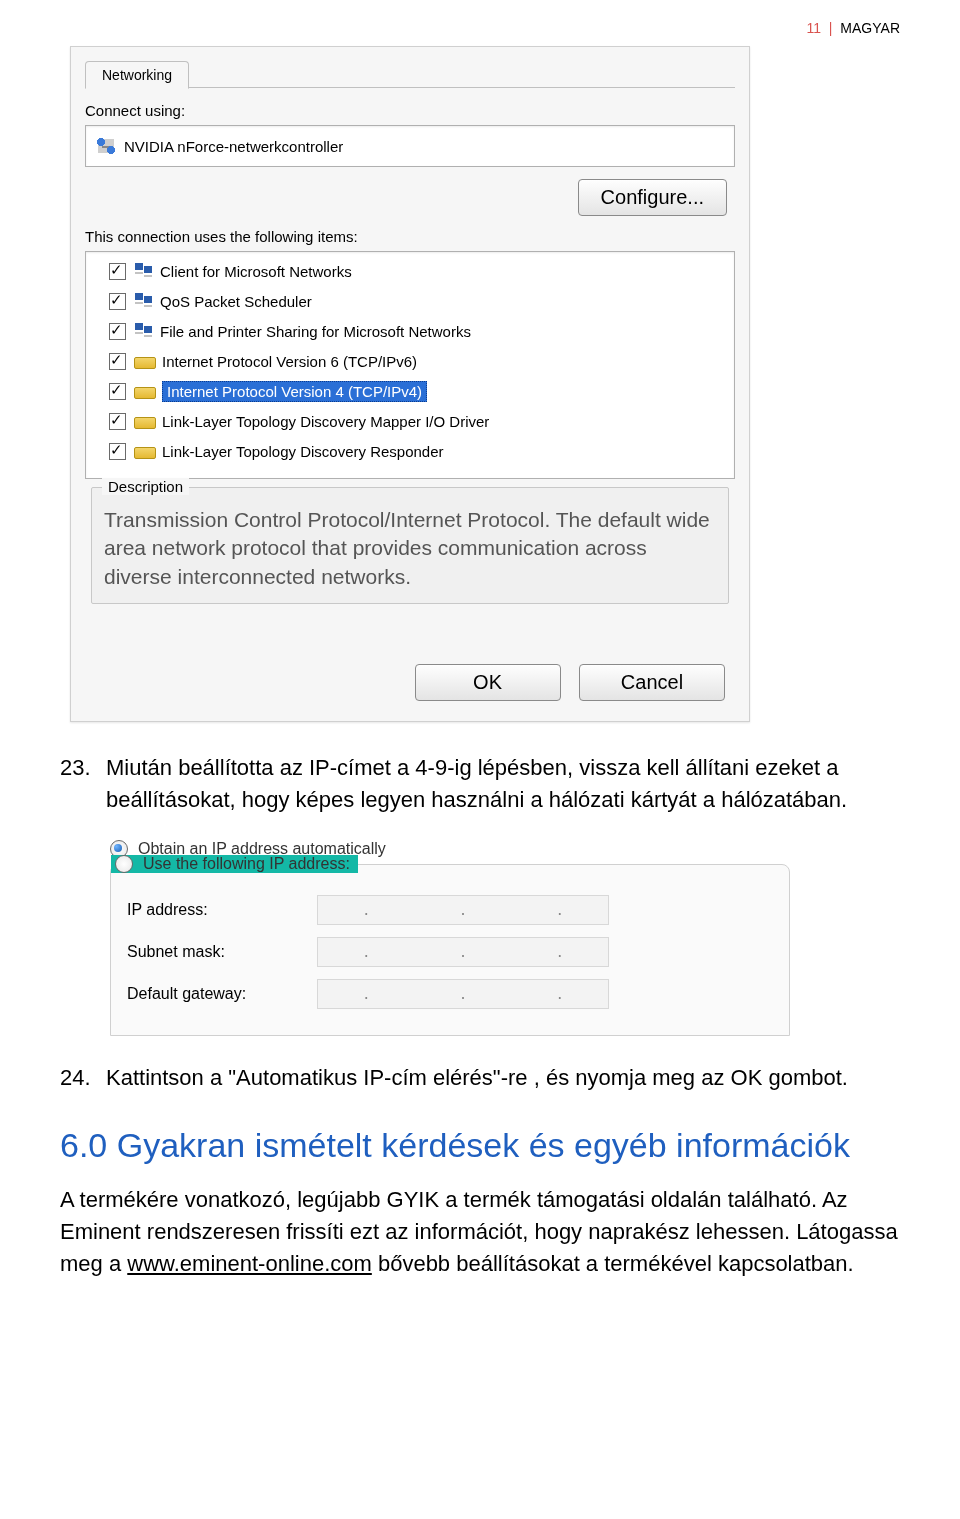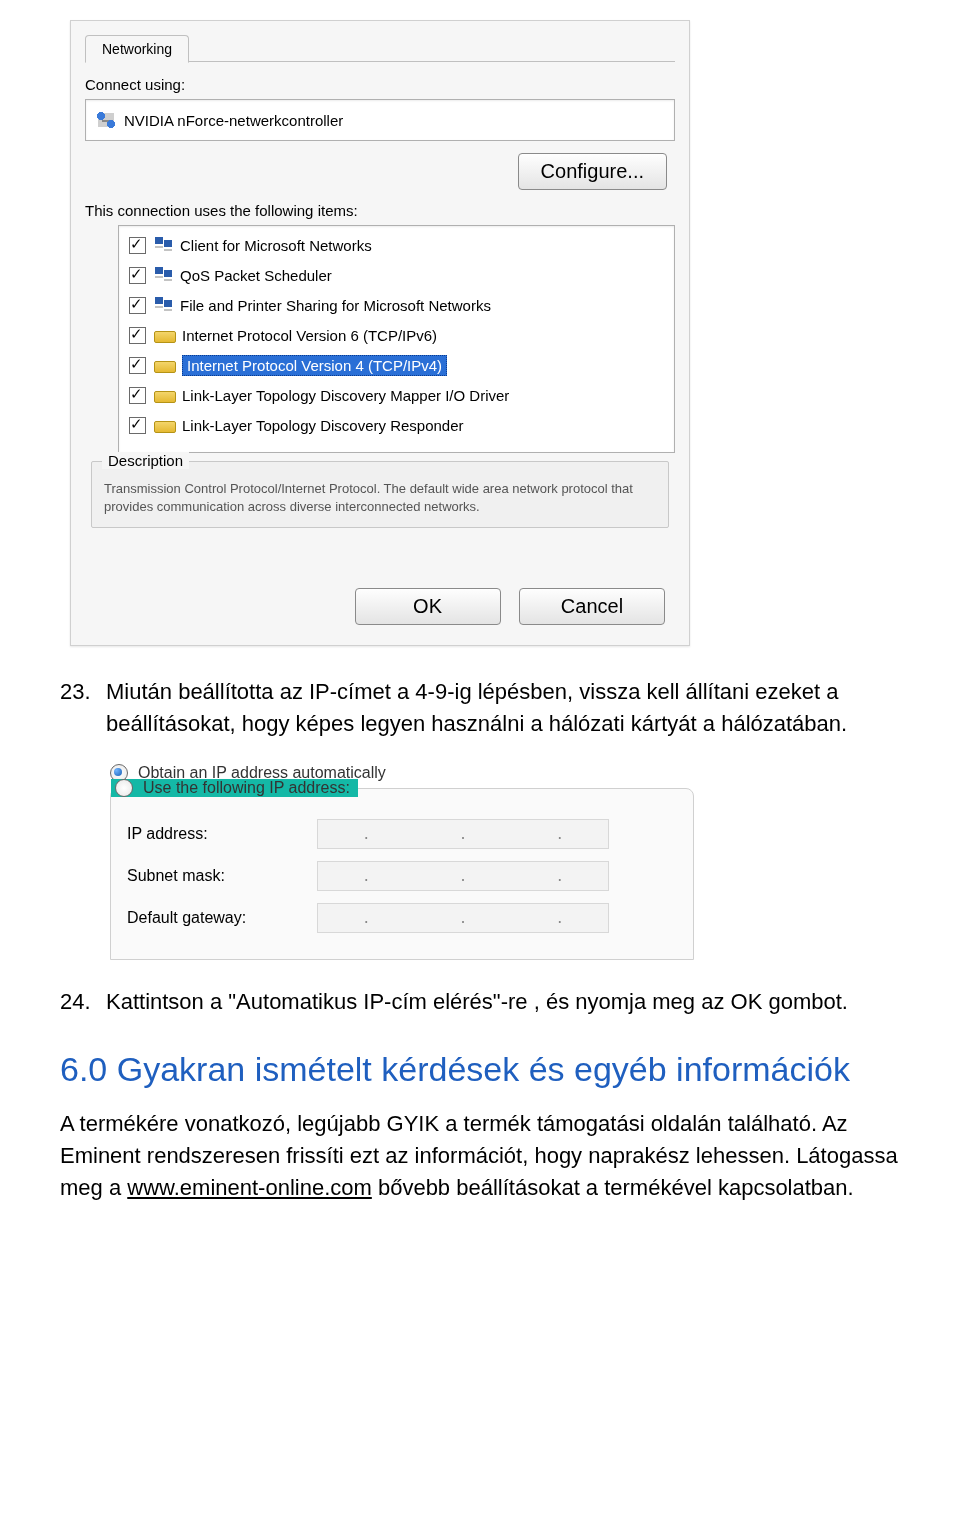--- a/index.html
+++ b/index.html
@@ -17,21 +17,21 @@
     text-align: right;
     font-size: 14px;
     color: #000;
     margin-bottom: 10px;
   }
   .page-header-right .pgnum { color: #d9534f; }
   .page-header-right .sep { color: #d9534f; margin: 0 4px; }
 
   
   .win-dialog {
-    width: 620px;
+    width: 680px;
     margin: 0 0 30px 10px;
     background: #f6f6f6;
     border: 1px solid #d0d0d0;
     padding: 10px 14px 16px 14px;
     box-shadow: 0 1px 2px rgba(0,0,0,0.1);
     box-sizing: border-box;
   }
   .tab-row {
     position: relative;
     height: 30px;
@@ -92,24 +92,23 @@
     box-shadow: 0 1px 0 rgba(255,255,255,0.6) inset;
   }
   .btn.disabled { color: #888; }
 
   .row-right { text-align: right; margin: 12px 8px 12px 0; }
 
   .item-list {
     border: 1px solid #b0b0b0;
     background: #fff;
     height: 218px;
-    padding: 4px 0;
+    padding: 4px 13px;
     box-shadow: inset 0 1px 2px rgba(0,0,0,0.08);
     overflow: hidden;
-    margin-left: 33px;
   }
   .item {
     display: flex;
     align-items: center;
     height: 30px;
     padding: 0 10px;
     font-size: 15px;
   }
   .item .cb {
     width: 15px; height: 15px;
@@ -174,21 +173,21 @@
     position: relative;
   }
   .groupbox .gb-title {
     position: absolute;
     top: -10px; left: 10px;
     background: #f6f6f6;
     padding: 0 6px;
     font-size: 15px;
   }
   .groupbox .gb-text {
-    font-size: 13px;
+    font-size: 21px;
     color: #555;
     line-height: 1.35;
   }
 
   .ok-cancel-row {
     text-align: right;
     margin: 60px 10px 4px 0;
   }
   .ok-cancel-row .btn { margin-left: 14px; min-width: 100px; }
 
@@ -198,21 +197,21 @@
     font-size: 22px;
     line-height: 1.45;
     margin: 8px 0 24px 0;
   }
   .doc-list-item .num { width: 46px; flex-shrink: 0; }
   .doc-list-item .body { flex: 1; }
 
   
   .ip-pane {
     margin: 20px 0 26px 50px;
-    width: 584px;
+    width: 680px;
   }
   .radio-line {
     display: flex;
     align-items: center;
     font-size: 16px;
     color: #333;
     margin: 4px 0;
   }
   .radio {
     width: 16px; height: 16px;
@@ -282,20 +281,25 @@
     font-size: 22px;
     line-height: 1.45;
   }
   .body-text a { color: #000; }
 </style>
 </head>
 <body>
 
 <div class="page">
 
+  <div class="page-header-right">
+    <span class="pgnum">11</span>
+    <span class="sep">|</span>
+    <span>MAGYAR</span>
+  </div>
 
   <div class="win-dialog">
     <div class="tab-row">
       <div class="tab">Networking</div>
     </div>
 
     <div class="label">Connect using:</div>
     <div class="adapter-box">
       <div class="adapter-icon"></div>
       <div class="adapter-text">NVIDIA nForce-netwerkcontroller</div>

